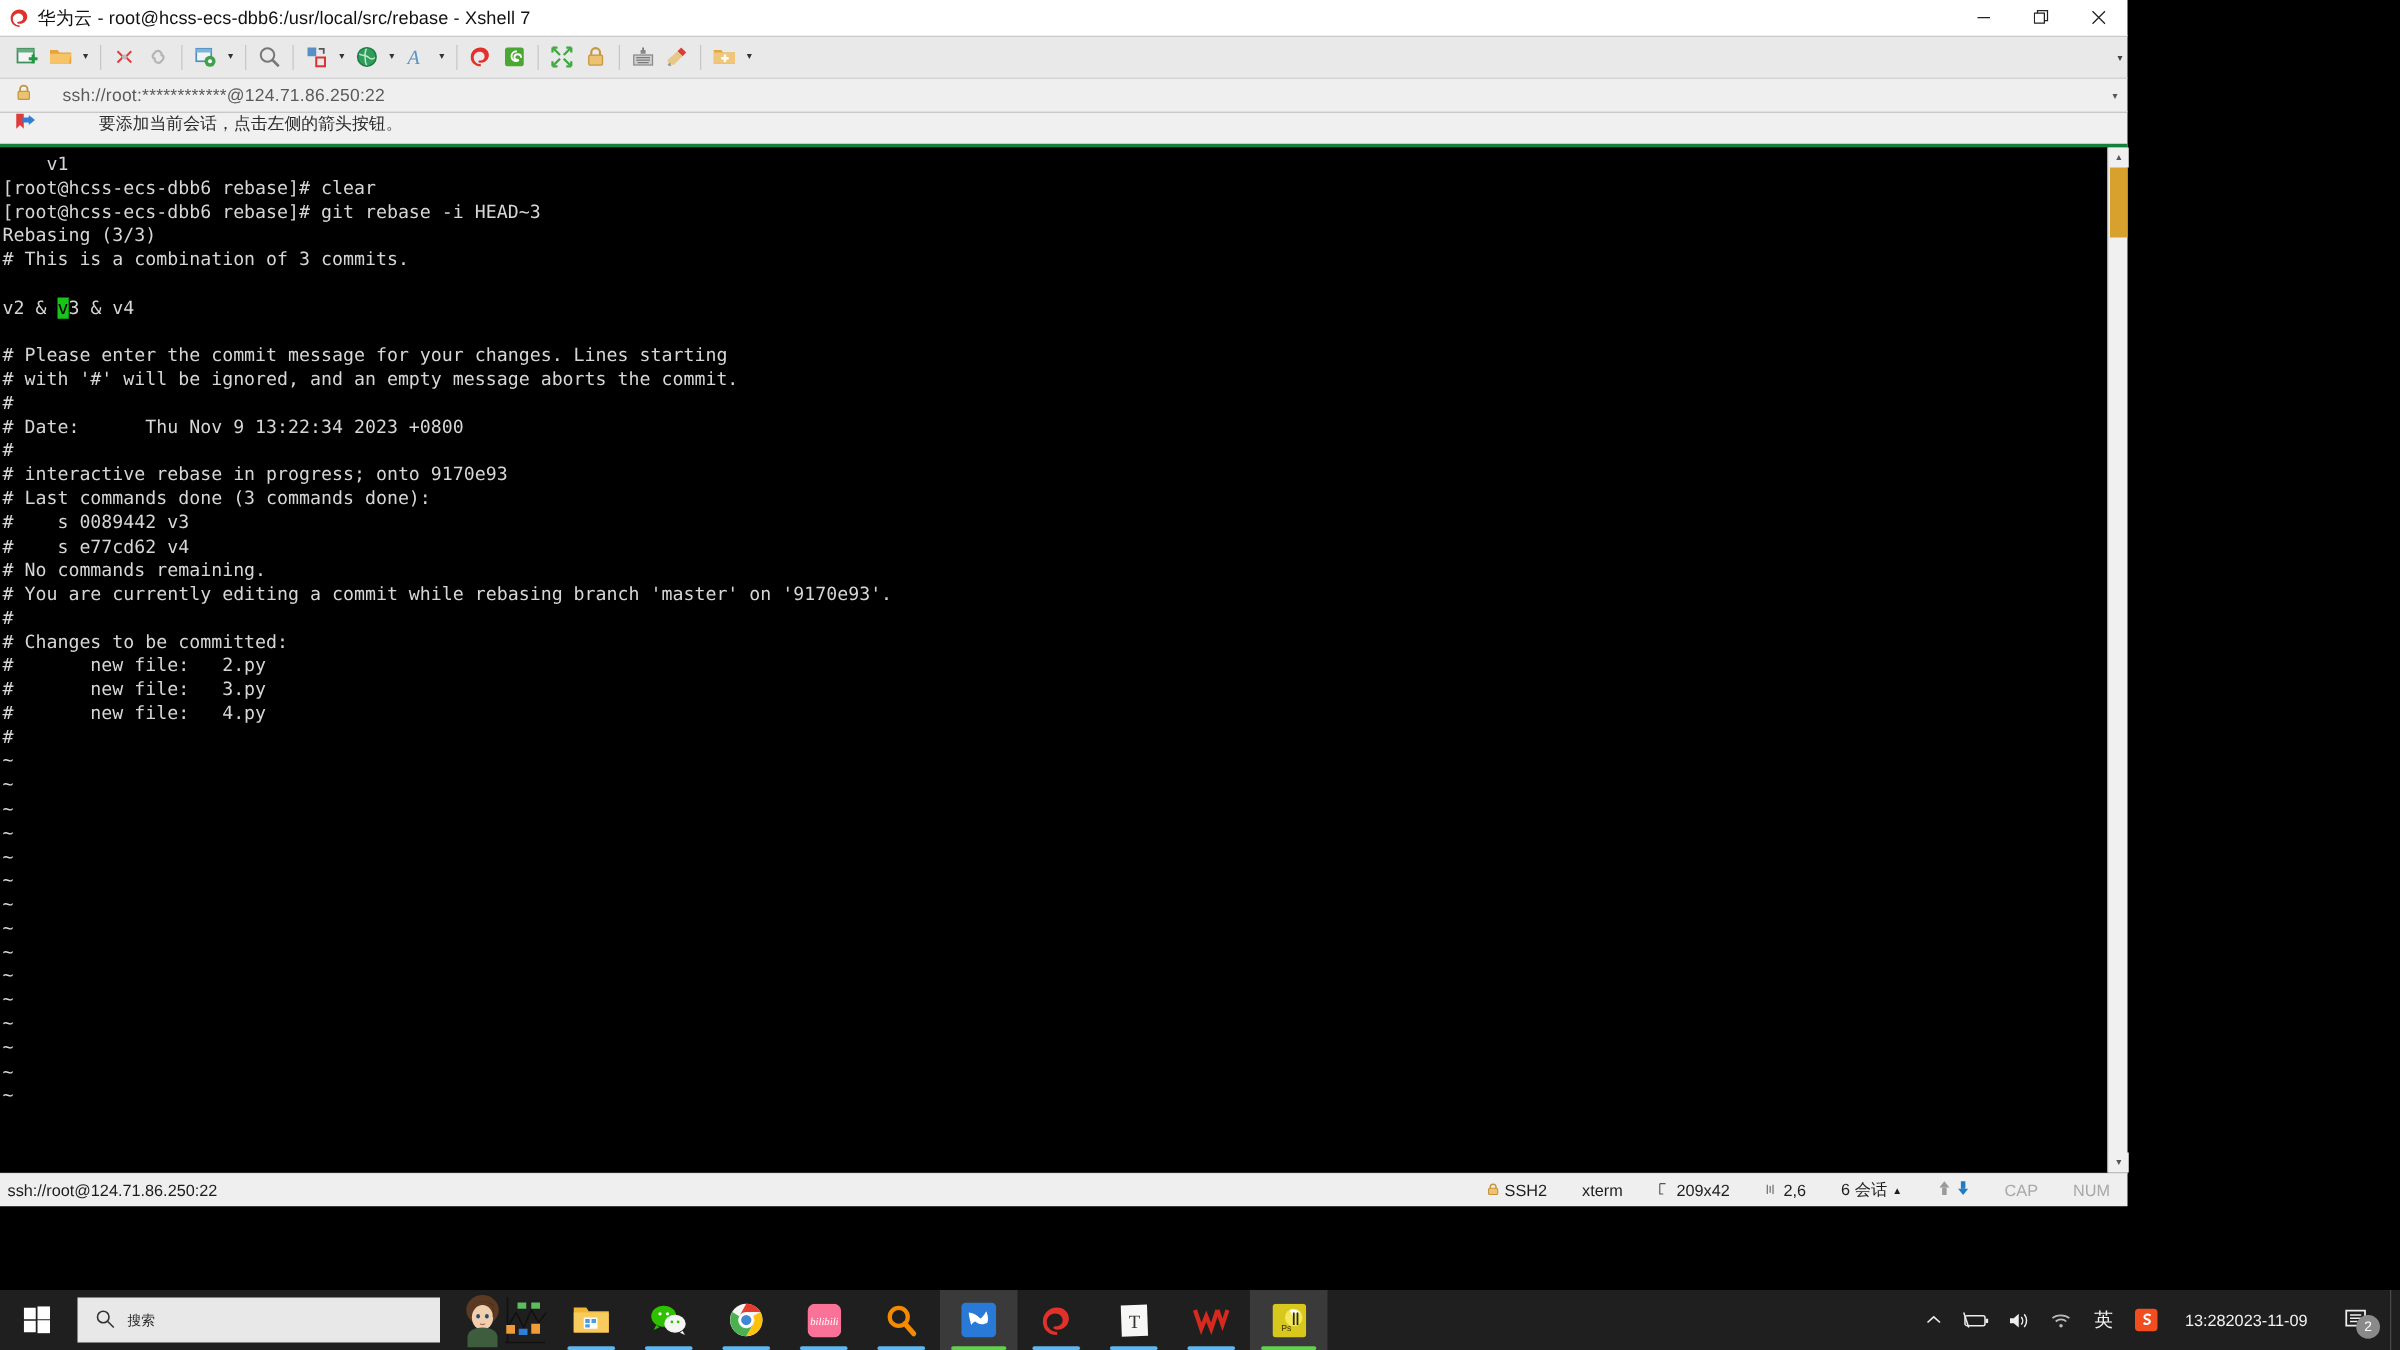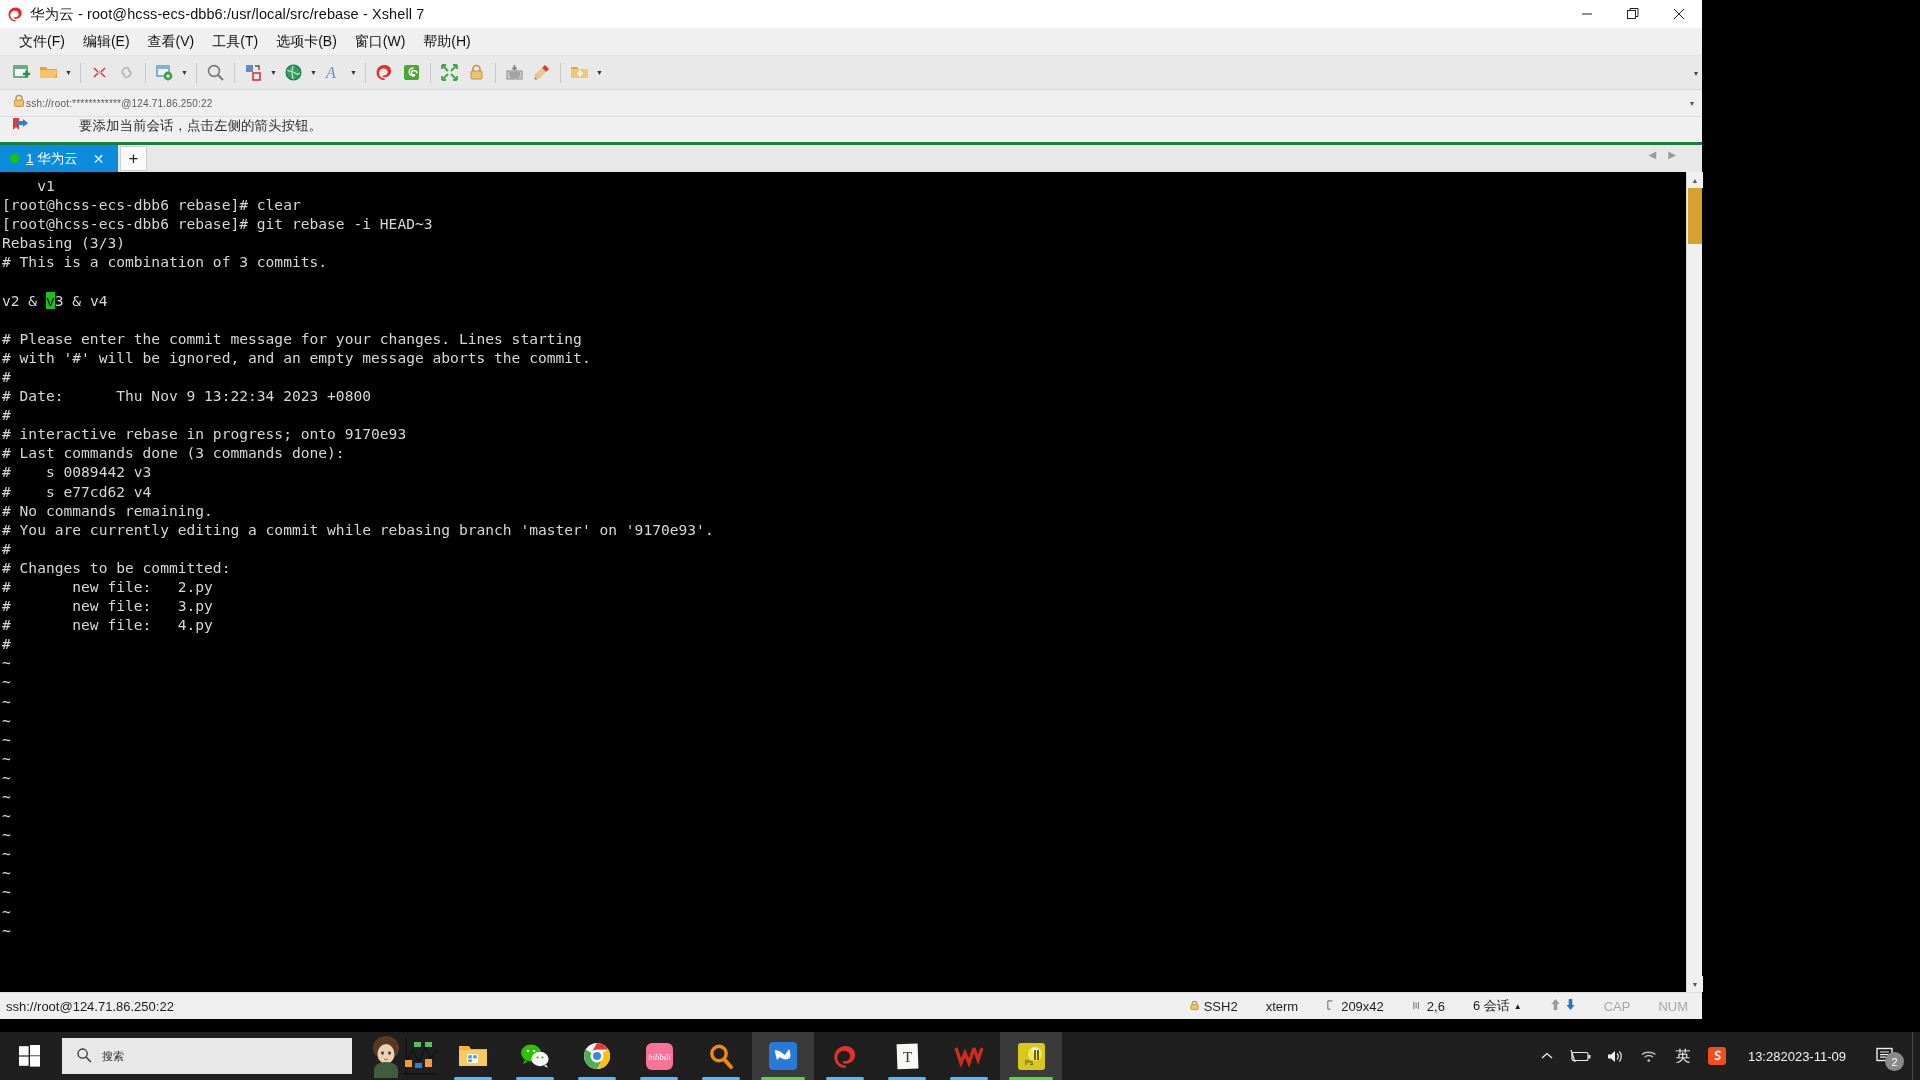--- a/index.html
+++ b/index.html
@@ -47,21 +47,21 @@
            font-size: 7px; color:#333; }
   .tsep { width: 1px; height: 20px; background: #c8c8c8; margin: 0 5px; }
   .tb-right-arrow { position:absolute; right:4px; top:50%; transform:translateY(-50%);
                     font-size:8px; color:#444; }
 
   
   .addrbar {
     height: 27px; background: #efefef; display: flex; align-items: center;
     padding-left: 12px; border-bottom: 1px solid #dcdcdc; position: relative;
   }
-  .addr-text { font-size: 10px; color: #5a5a5a; margin-left: 0; letter-spacing:0.2px; }
+  .addr-text { font-size: 14px; color: #5a5a5a; margin-left: 24px; letter-spacing:0.2px; }
   .addr-caret { position:absolute; right: 8px; font-size:8px; color:#555; }
 
   
   .noticebar {
     height: 28px; background: #f0f0f0; display:flex; align-items:flex-start;
     padding-left: 12px; border-bottom: 3px solid #15803d; gap: 42px;
   }
   .notice-text { font-size: 13.5px; color: #2b2b2b; margin-left: 9px; }
 
   
@@ -184,29 +184,20 @@
         </svg>
       </div>
       <div class="win-btn close">
         <svg width="12" height="12" viewBox="0 0 12 12">
             <path d="M1 1l10 10M11 1L1 11" stroke="#222" stroke-width="1"></path>
           </svg>
       </div>
     </div>
   </div>
 
-  <div class="menubar">
-    <div class="menu-item">文件(F)</div>
-    <div class="menu-item">编辑(E)</div>
-    <div class="menu-item">查看(V)</div>
-    <div class="menu-item">工具(T)</div>
-    <div class="menu-item">选项卡(B)</div>
-    <div class="menu-item">窗口(W)</div>
-    <div class="menu-item">帮助(H)</div>
-  </div>
 
   <div class="toolbar">
     <div class="tbtn">
       <svg width="19" height="19" viewBox="0 0 19 19">
         <rect x="2" y="3" width="13" height="11" fill="#f5f5f5" stroke="#3f8f5e" stroke-width="1.4"></rect>
         <rect x="2" y="3" width="13" height="3" fill="#6aab86"></rect>
         <path d="M11 11h7M14.5 7.5v7" stroke="#1f9a3f" stroke-width="2.4"></path>
       </svg>
     </div>
     <div class="tbtn">
@@ -336,32 +327,20 @@
   <div class="noticebar">
     <span>
       <svg width="16" height="14" viewBox="0 0 16 14">
         <path d="M1 1h6v12l-3-3-3 3z" fill="#e03b3b"></path>
         <path d="M6 4h5V2l5 4-5 4V8H6z" fill="#2f7fd6"></path>
       </svg>
     </span>
     <span class="notice-text">要添加当前会话，点击左侧的箭头按钮。</span>
   </div>
 
-  <div class="tabbar">
-    <div class="tab">
-      <span class="tab-dot"></span>
-      <span class="tab-label"><span class="tnum">1</span> <span>华为云</span></span>
-      <span class="tab-close">✕</span>
-    </div>
-    <div class="tab-add">+</div>
-    <div class="tabbar-scrollers">
-      <span>◀</span>
-      <span>▶</span>
-    </div>
-  </div>
 
   <div class="term-wrap">
     <div class="terminal" id="terminal"><div class="term-line">    v1</div><div class="term-line">[root@hcss-ecs-dbb6 rebase]# clear</div><div class="term-line">[root@hcss-ecs-dbb6 rebase]# git rebase -i HEAD~3</div><div class="term-line">Rebasing (3/3)</div><div class="term-line"># This is a combination of 3 commits.</div><div class="term-line">&nbsp;</div><div class="term-line">v2 &amp; <span class="cursor">v</span>3 &amp; v4</div><div class="term-line">&nbsp;</div><div class="term-line"># Please enter the commit message for your changes. Lines starting</div><div class="term-line"># with '#' will be ignored, and an empty message aborts the commit.</div><div class="term-line">#</div><div class="term-line"># Date:      Thu Nov 9 13:22:34 2023 +0800</div><div class="term-line">#</div><div class="term-line"># interactive rebase in progress; onto 9170e93</div><div class="term-line"># Last commands done (3 commands done):</div><div class="term-line">#    s 0089442 v3</div><div class="term-line">#    s e77cd62 v4</div><div class="term-line"># No commands remaining.</div><div class="term-line"># You are currently editing a commit while rebasing branch 'master' on '9170e93'.</div><div class="term-line">#</div><div class="term-line"># Changes to be committed:</div><div class="term-line">#       new file:   2.py</div><div class="term-line">#       new file:   3.py</div><div class="term-line">#       new file:   4.py</div><div class="term-line">#</div><div class="term-line">~</div><div class="term-line">~</div><div class="term-line">~</div><div class="term-line">~</div><div class="term-line">~</div><div class="term-line">~</div><div class="term-line">~</div><div class="term-line">~</div><div class="term-line">~</div><div class="term-line">~</div><div class="term-line">~</div><div class="term-line">~</div><div class="term-line">~</div><div class="term-line">~</div><div class="term-line">~</div></div>
     <div class="term-scroll">
       <div class="ts-btn">▲</div>
       <div class="ts-thumb"></div>
       <div class="ts-btn ts-bottom">▼</div>
     </div>
   </div>
 

